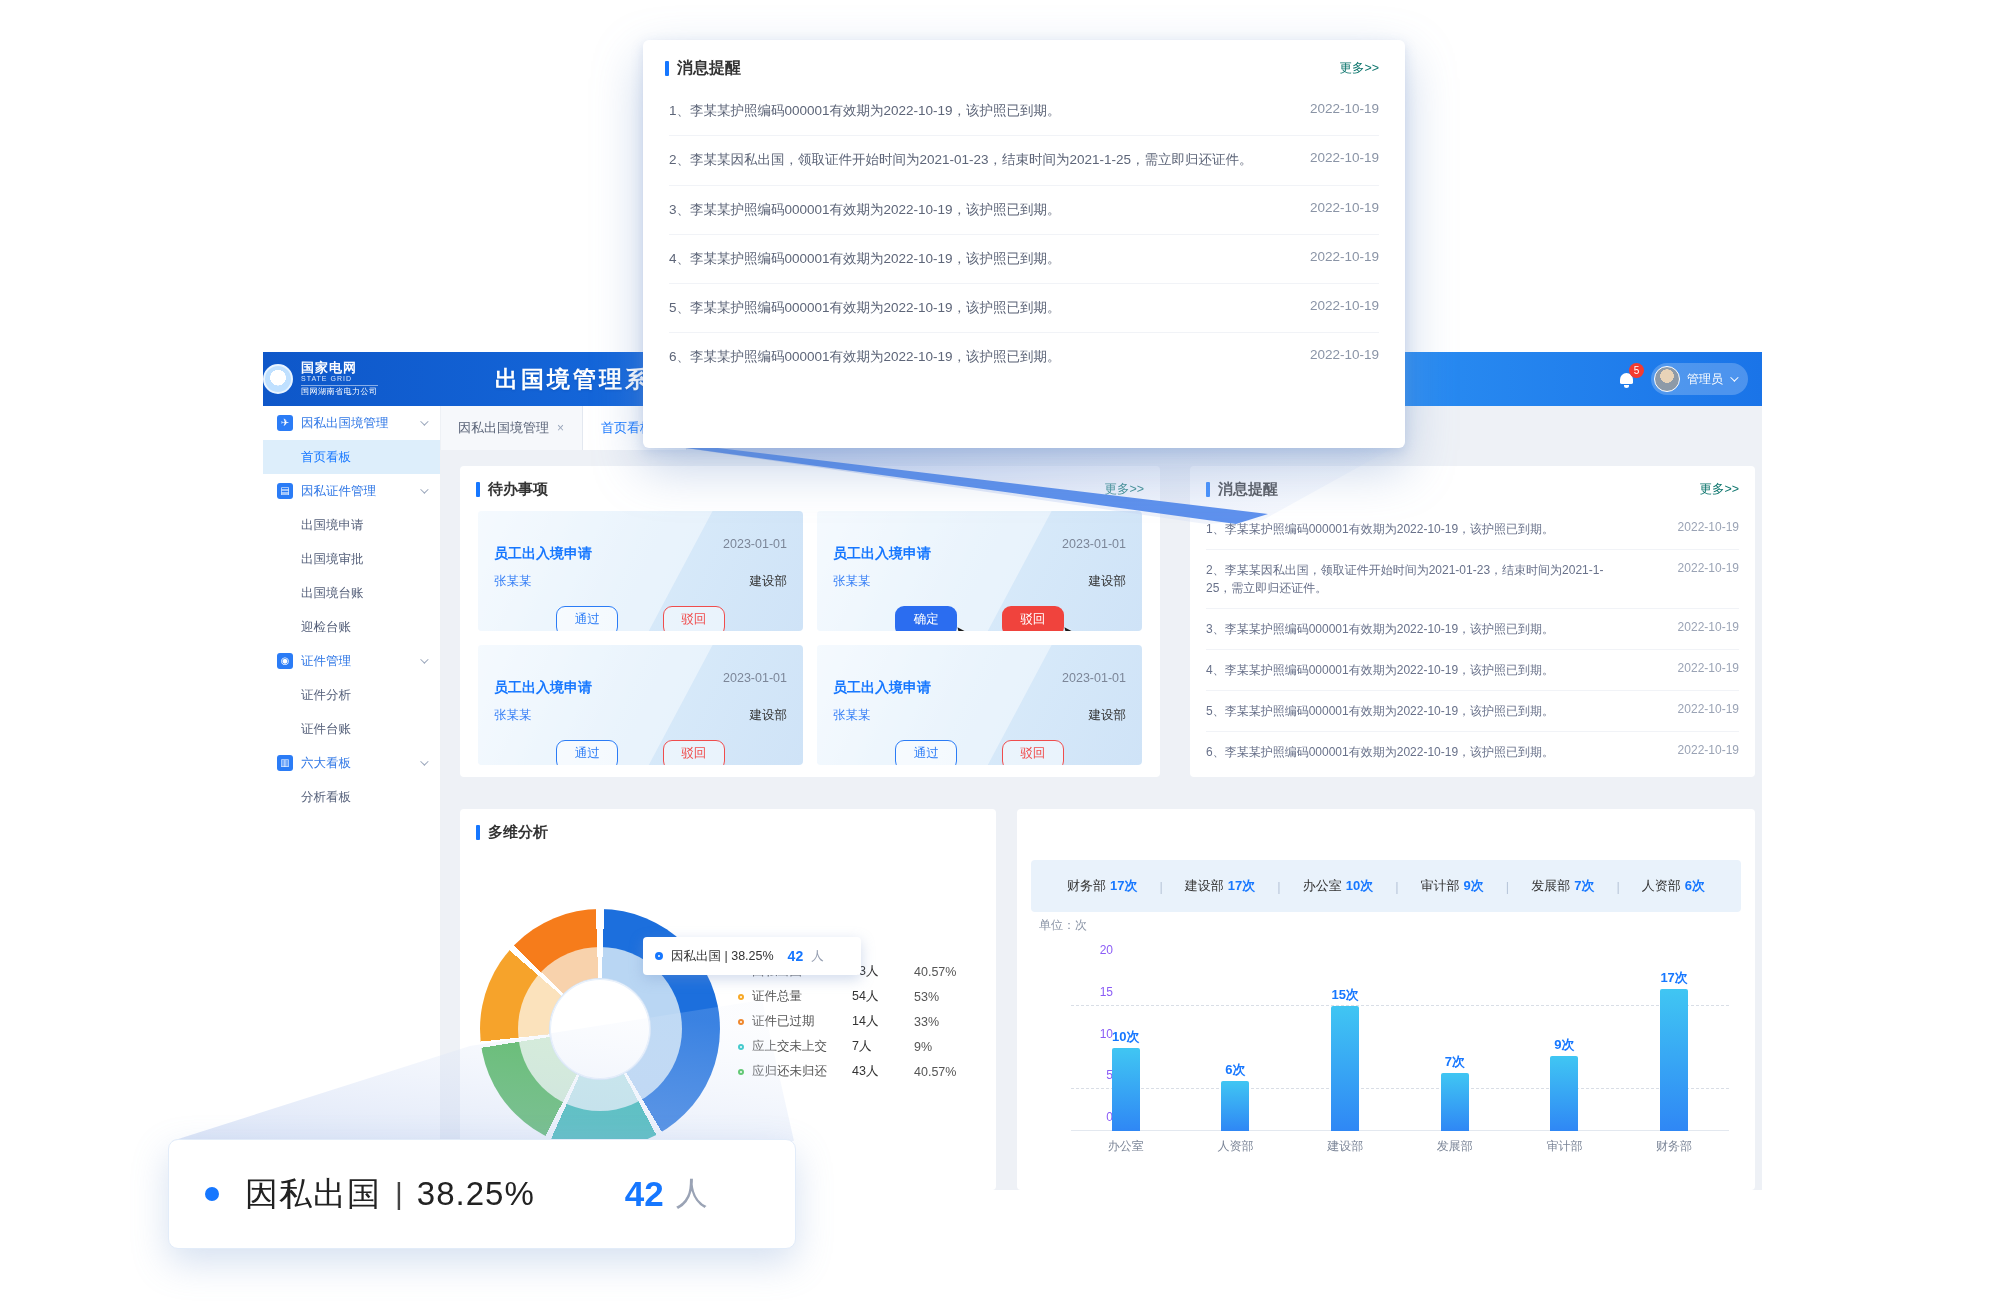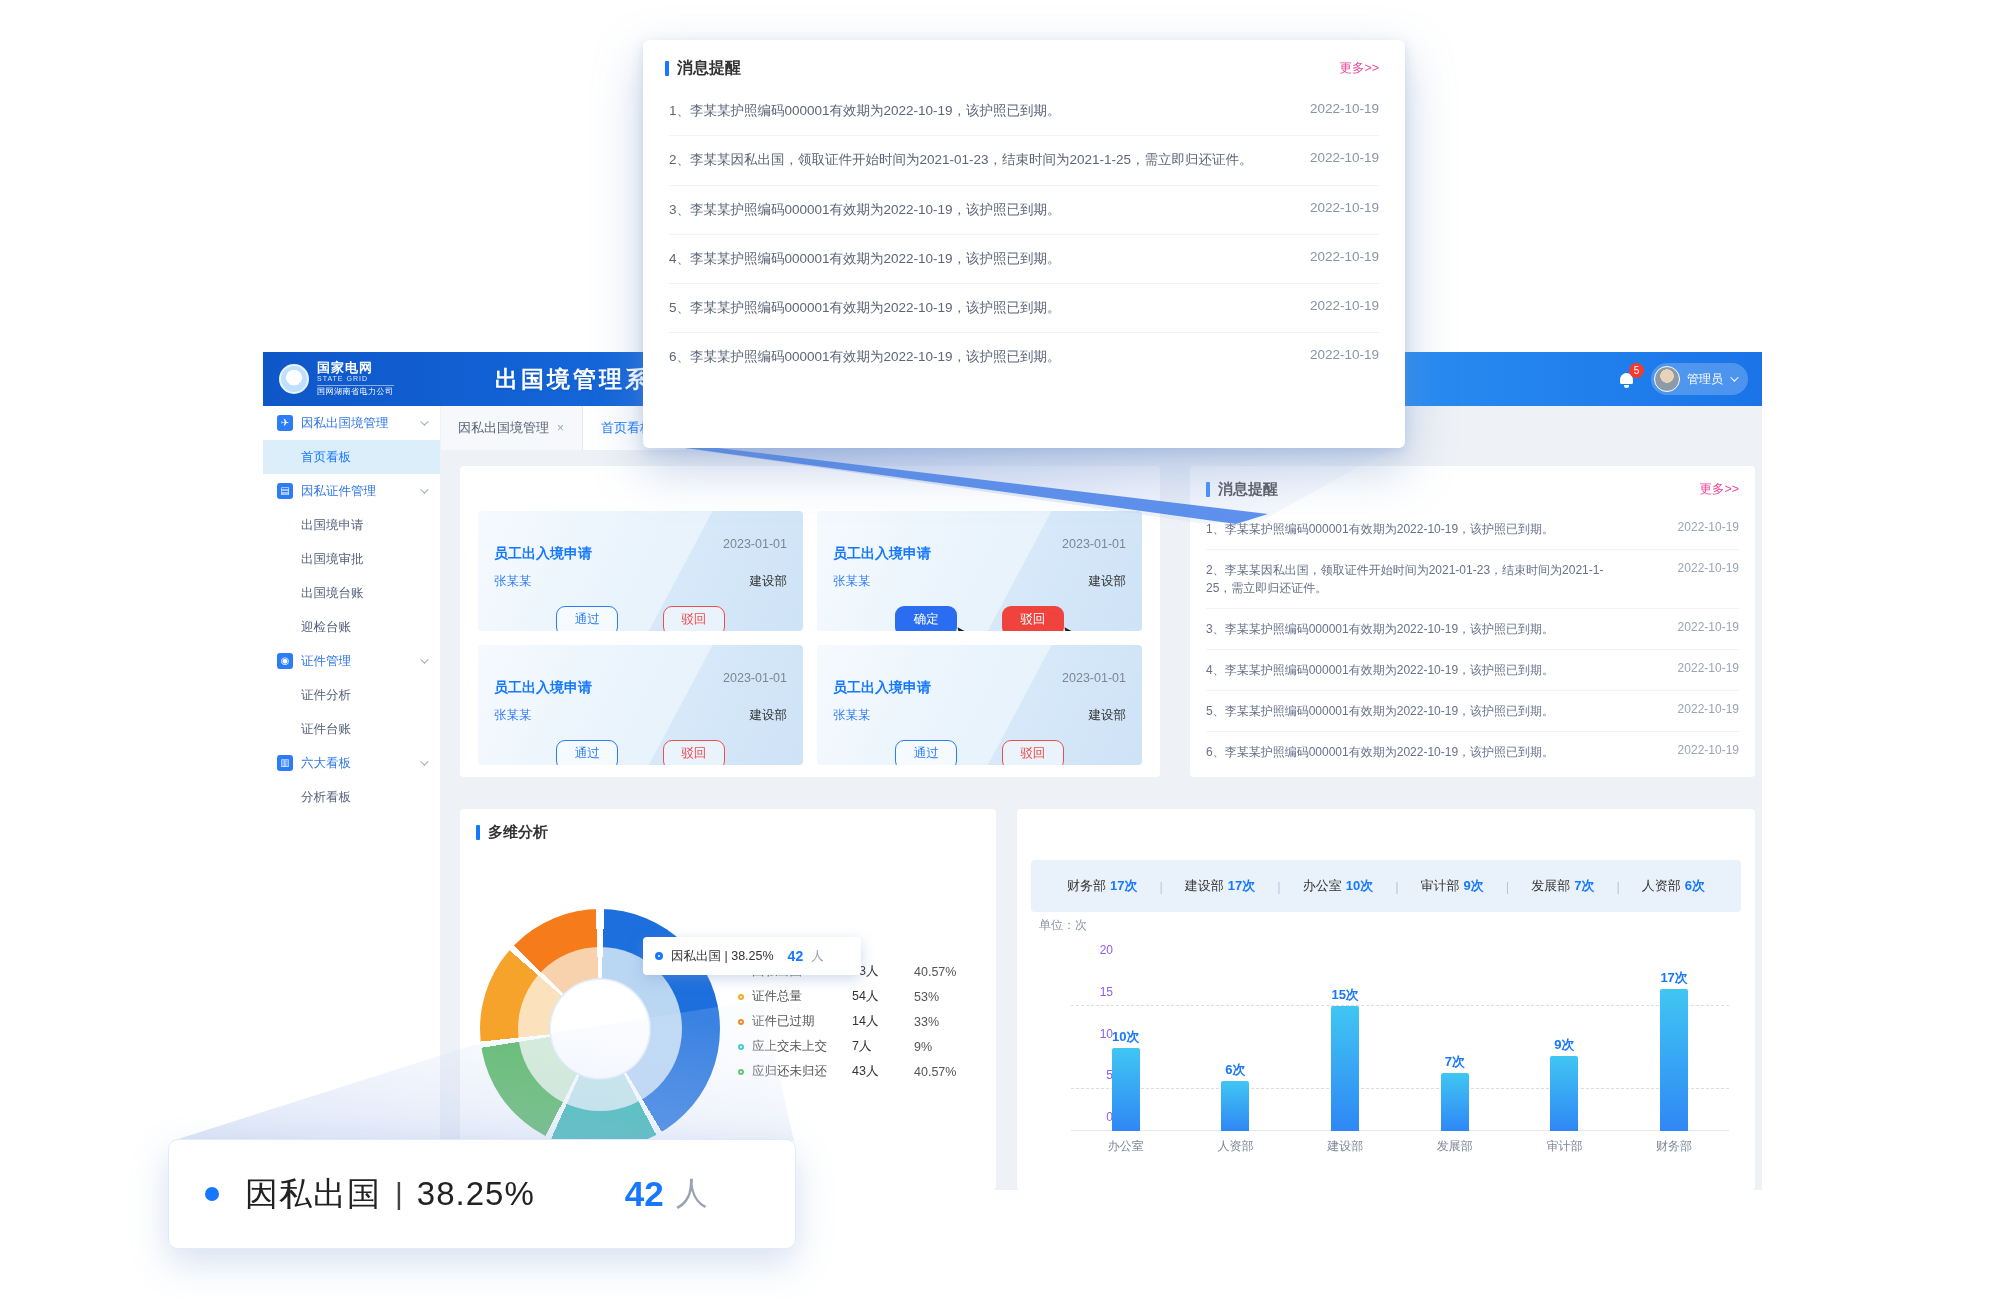--- a/index.html
+++ b/index.html
@@ -4,21 +4,21 @@
 <style>
   * { margin:0; padding:0; box-sizing:border-box; }
   html,body { background:#fff; }
   body { font-family:"Liberation Sans","DejaVu Sans",sans-serif; }
   #page { position:relative; width:2000px; height:1303px; background:#fff; overflow:hidden; }
 
   
   .app-header { position:absolute; left:263px; top:352px; width:1499px; height:54px;
     background:linear-gradient(90deg,#0e57c9 0%,#1a74e8 45%,#2a8df2 75%,#1a74e8 100%);
     display:flex; align-items:center; z-index:5; }
-  .logo-wrap { display:flex; align-items:center; gap:8px; padding-left:16px; width:200px; }
+  .logo-wrap { display:flex; align-items:center; gap:8px; width:200px; }
   .logo-emblem { width:30px; height:30px; border-radius:50%; background:radial-gradient(circle at 50% 45%, #ffffff 0 40%, #bfe0ff 41% 100%); border:2px solid #e8f4ff; flex:0 0 auto; }
   .logo-text { color:#fff; line-height:1.05; }
   .logo-cn { font-size:13px; font-weight:bold; letter-spacing:1px; }
   .logo-en { font-size:7px; letter-spacing:1px; opacity:.85; }
   .logo-sub { font-size:8px; margin-top:3px; padding-top:2px; border-top:1px solid rgba(255,255,255,.5); letter-spacing:.5px; white-space:nowrap; }
   .app-title { color:#fff; font-size:23px; font-weight:bold; letter-spacing:3px; margin-left:32px; text-shadow:0 1px 2px rgba(0,60,150,.3); }
   .header-right { position:absolute; right:14px; top:0; height:54px; display:flex; align-items:center; gap:14px; }
   .bell { position:relative; width:20px; height:20px; }
   .bell-body { position:absolute; left:3px; top:4px; width:13px; height:11px; background:#fff; border-radius:7px 7px 2px 2px; }
   .bell-clapper { position:absolute; left:7px; bottom:1px; width:5px; height:3px; background:#fff; border-radius:0 0 3px 3px; }
@@ -43,21 +43,21 @@
   .tabbar { position:absolute; left:440px; top:406px; width:1322px; height:44px; z-index:3; display:flex; align-items:stretch; }
   .tab { display:flex; align-items:center; gap:8px; padding:0 18px; font-size:13px; color:#5a6478; background:#f6f8fb; border-right:1px solid #e3e8f0; cursor:pointer; }
   .tab .x { color:#9aa6bb; font-size:12px; }
   .tab.active { background:#fff; color:#1677ff; }
   .tab.active .x { color:#7fb0f7; }
 
   .panel { position:absolute; background:#fff; border-radius:4px; z-index:3; }
   .panel-head { display:flex; align-items:center; padding:14px 16px 10px 16px; }
   .p-bar { width:4px; height:15px; background:#1677ff; border-radius:1px; margin-right:8px; }
   .p-title { font-size:15px; font-weight:bold; color:#333; }
-  .p-more { margin-left:auto; font-size:12.5px; color:#ec4899; cursor:pointer; }
+  .p-more { margin-left:auto; font-size:12.5px; color:#0f766e; cursor:pointer; }
 
   
   .todo-panel { left:460px; top:466px; width:700px; height:311px; }
   .cards { position:absolute; left:18px; top:45px; width:664px; height:254px; display:grid; grid-template-columns:1fr 1fr; grid-template-rows:1fr 1fr; gap:14px; }
   .card { position:relative; border-radius:4px; padding:14px 16px;
     background:linear-gradient(115deg,#edf6fe 0%,#d9ebfa 45%,#cfe3f7 100%); overflow:hidden; }
   .card::after { content:""; position:absolute; left:-30%; top:-120%; width:90%; height:300%; background:rgba(255,255,255,.45); transform:rotate(28deg); }
   .card-row { position:relative; display:flex; justify-content:space-between; align-items:center; z-index:1; }
   .card-title { color:#1677ff; font-size:14px; font-weight:bold;margin-top:20px; }
   .card-date { color:#7c8698; font-size:12.5px; }
@@ -227,20 +227,25 @@
       <span>因私出国境管理</span>
         <span class="x">×</span>
     </div>
     <div class="tab active">
       <span>首页看板</span>
         <span class="x">×</span>
     </div>
   </div>
 
   <div class="panel todo-panel">
+    <div class="panel-head">
+      <span class="p-bar"></span>
+      <span class="p-title">待办事项</span>
+      <span class="p-more">更多&gt;&gt;</span>
+    </div>
     <div class="cards">
       <div class="card">
         <div class="card-row">
             <span class="card-title">员工出入境申请</span>
             <span class="card-date">2023-01-01</span>
           </div>
         <div class="card-row">
             <span class="card-name">张某某</span>
             <span class="card-dept">建设部</span>
           </div>

